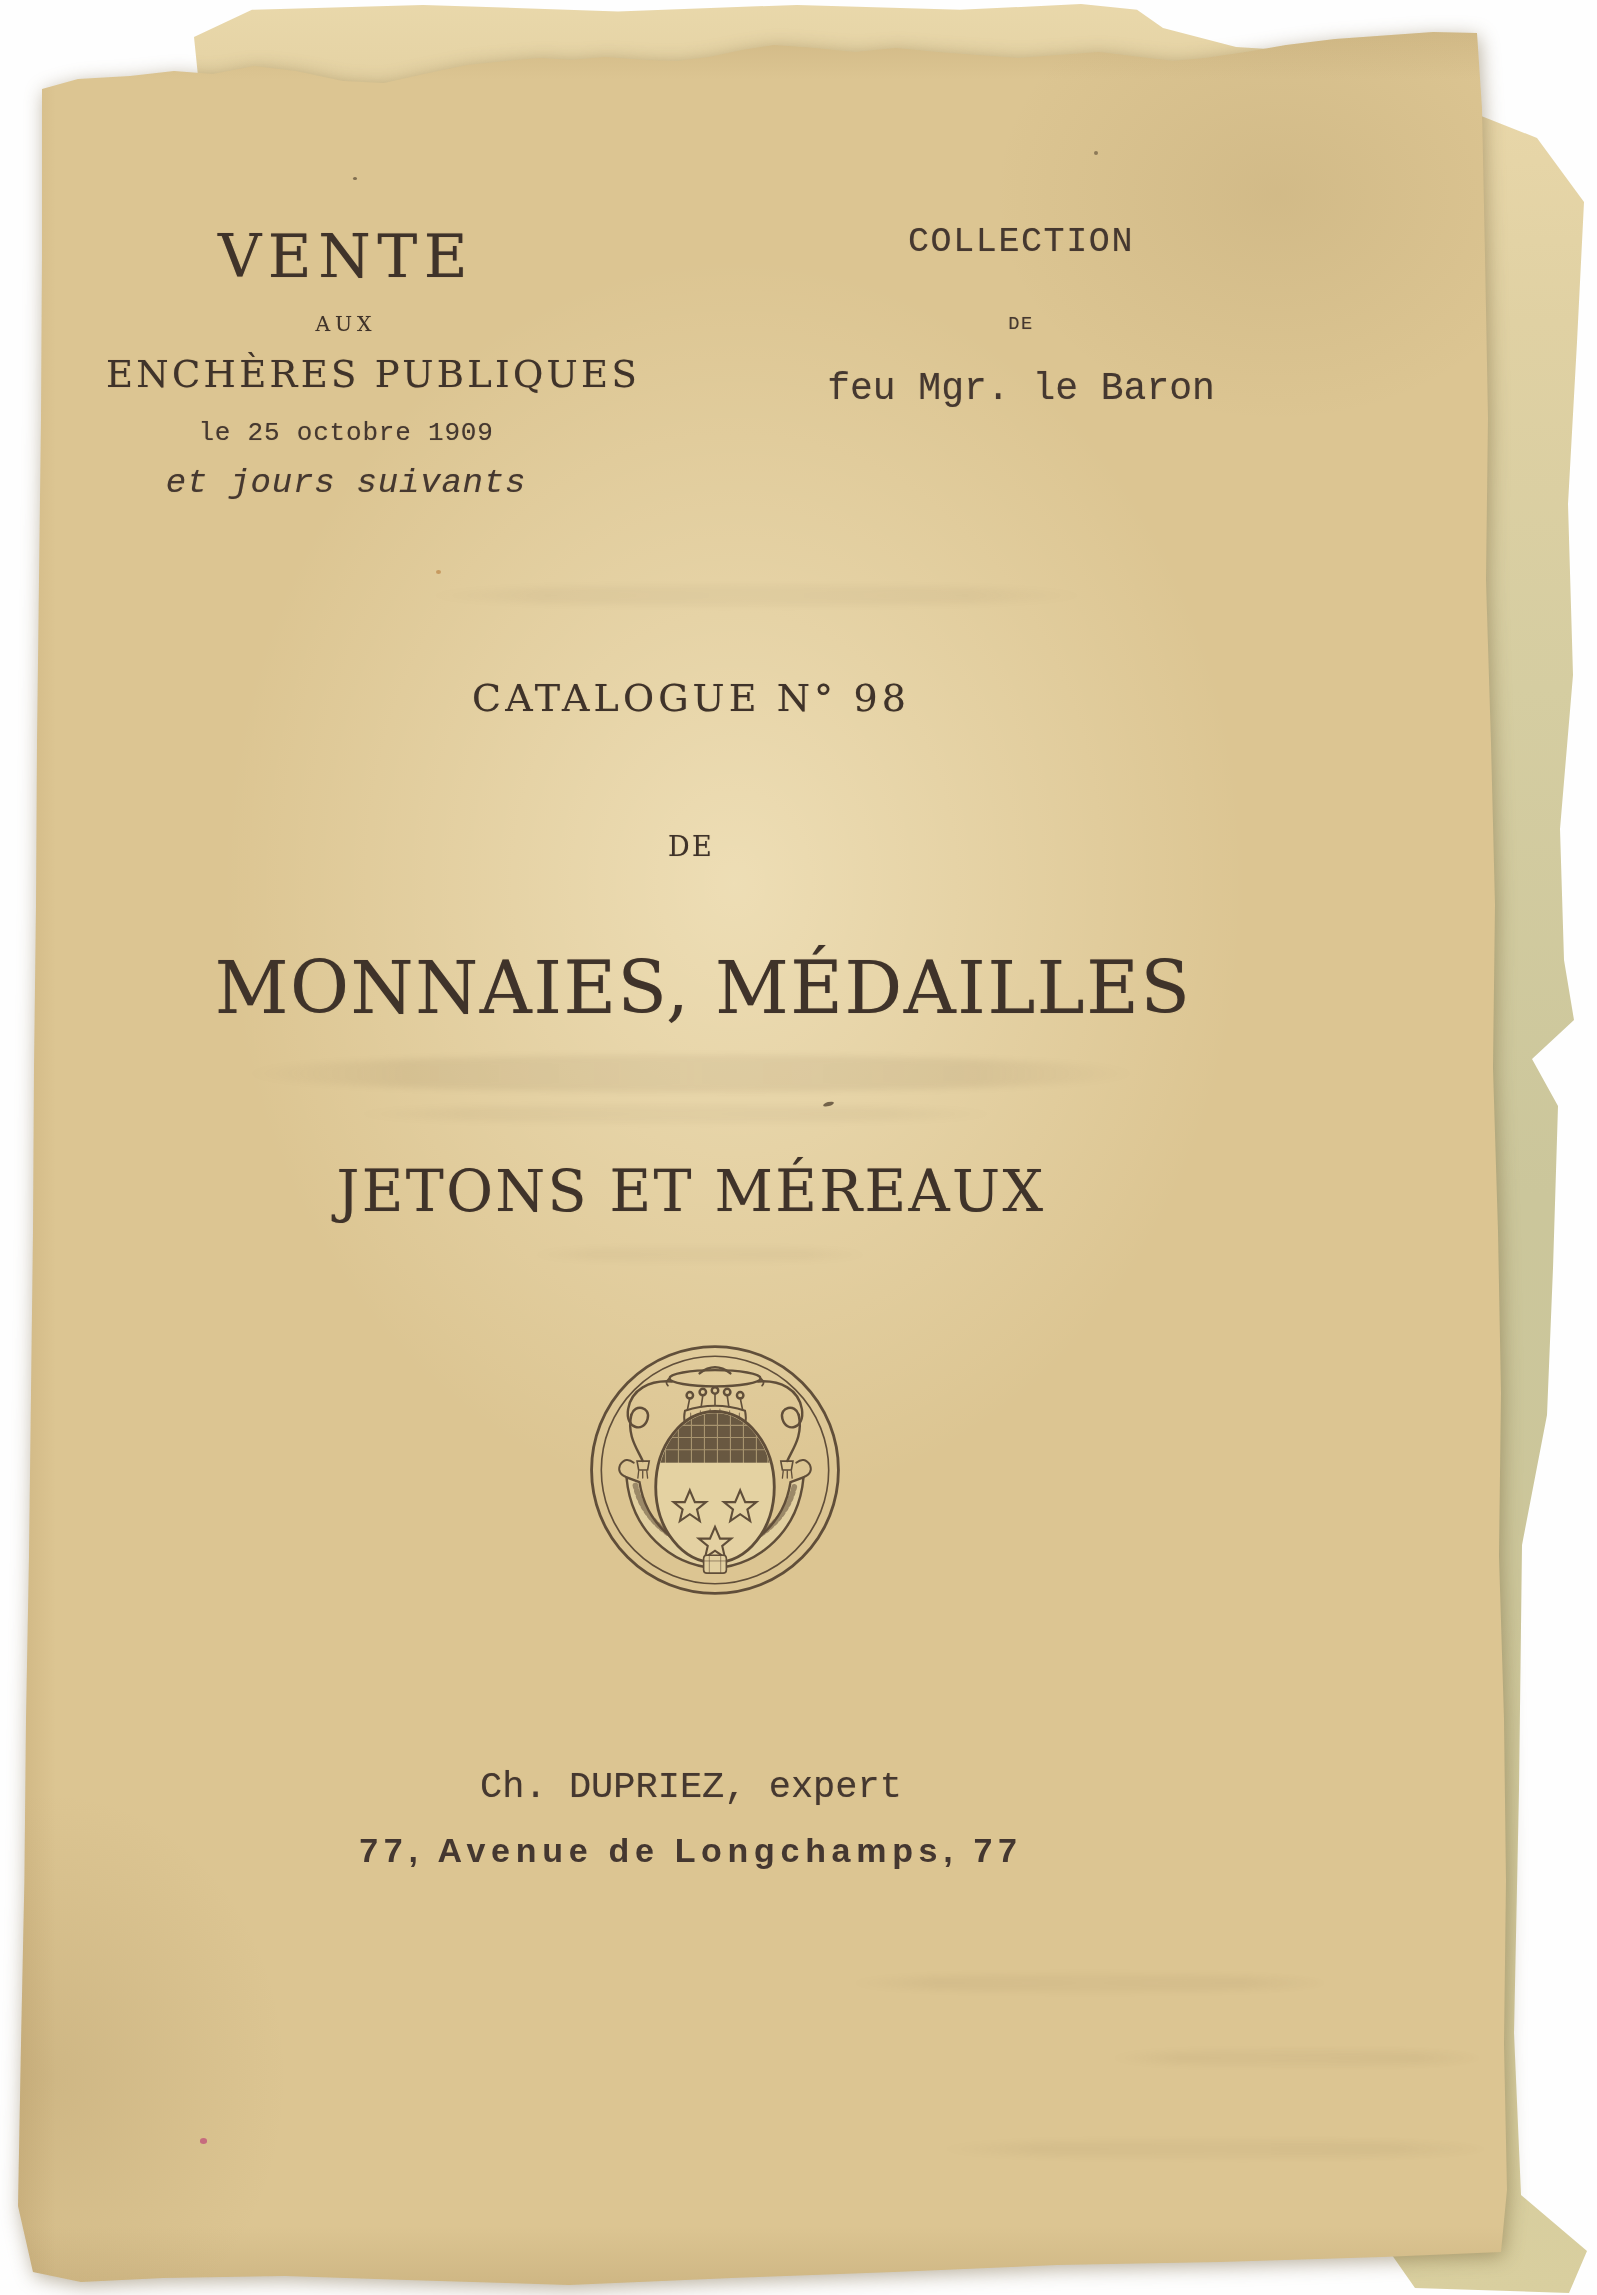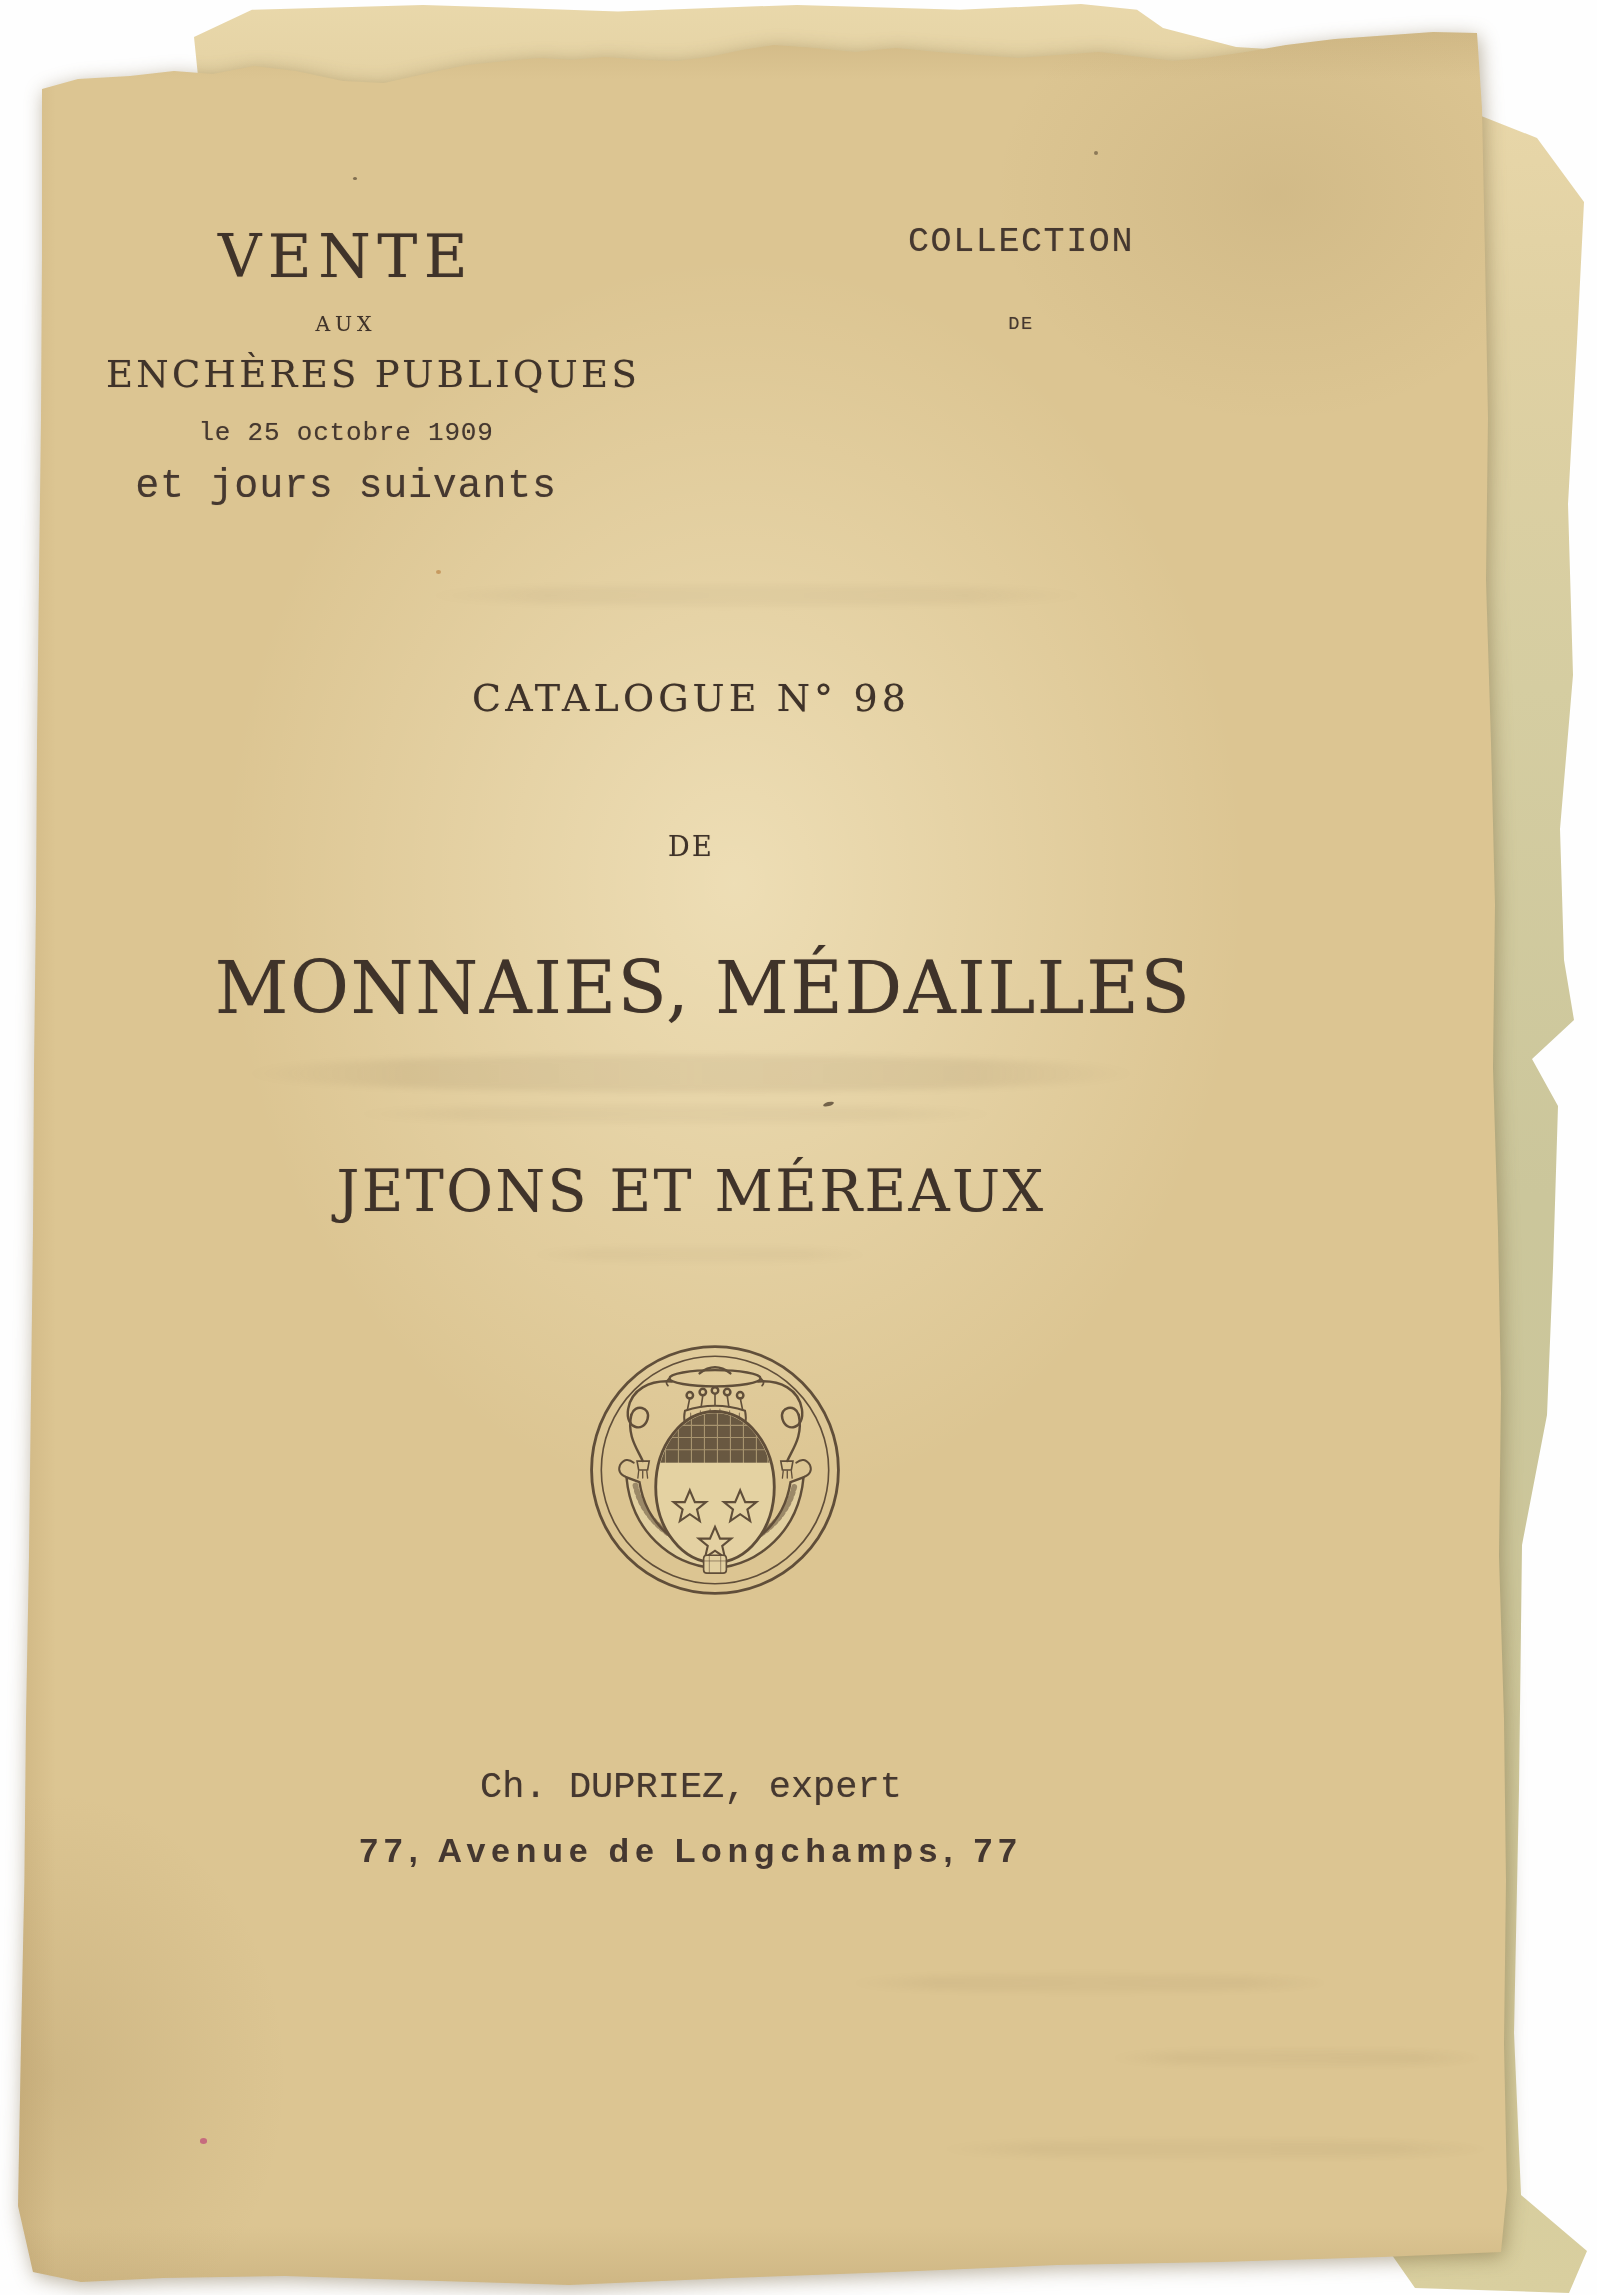--- a/index.html
+++ b/index.html
@@ -42,21 +42,21 @@
   .line{position:absolute;white-space:nowrap;}
   .col-left{position:absolute;left:106px;top:0;width:480px;height:569px;}
   .col-right{position:absolute;left:781px;top:0;width:480px;height:569px;}
   .col-center{position:absolute;left:0;top:0;width:1382px;height:2295px;}
   .center-text{left:0;width:100%;text-align:center;}
 
   .vente{top:210px;font-size:60px;letter-spacing:6.5px;}
   .aux{top:301px;font-size:20.3px;letter-spacing:4.9px;}
   .encheres{top:342px;font-size:37px;letter-spacing:3.3px;}
   .date1{top:407px;font-size:26px;letter-spacing:0.8px;}
-  .date2{top:453px;font-size:40px;letter-spacing:0.8px;}
+  .date2{top:453px;font-size:34px;letter-spacing:0.8px;font-style:italic;}
 
   .collection{top:211px;font-size:35px;letter-spacing:1.6px;}
   .de-right{top:302px;font-size:18.7px;letter-spacing:1.6px;}
   .baron1{top:356px;font-size:38px;}
   .baron2{top:429px;font-size:38px;}
 
   .catalogue{top:665px;font-size:38px;letter-spacing:4.1px;text-align:center;}
   .de-center{top:820px;font-size:27px;letter-spacing:2.4px;}
   .title1{top:935px;font-size:72px;letter-spacing:1.6px;padding-left:12px;}
   .title2{top:1147px;font-size:57px;letter-spacing:2.4px;}
@@ -114,20 +114,21 @@
         <div class="line center-text ink vente">VENTE</div>
         <div class="line center-text ink aux">AUX</div>
         <div class="line center-text ink encheres">ENCHÈRES PUBLIQUES</div>
         <div class="line center-text type date1">le 25 octobre 1909</div>
         <div class="line center-text type date2">et jours suivants</div>
       </div>
 
       <div class="col-right">
         <div class="line center-text type collection">COLLECTION</div>
         <div class="line center-text type de-right">DE</div>
+        <div class="line center-text type baron1">feu Mgr. le Baron</div>
       </div>
 
       <div class="col-center">
         <div class="line center-text ink catalogue">CATALOGUE N° 98</div>
         <div class="line center-text ink de-center">DE</div>
         <div class="line center-text ink title1">MONNAIES, MÉDAILLES</div>
         <div class="line center-text ink title2">JETONS ET MÉREAUX</div>
 
         <div class="line center-text type imprint1">Ch. DUPRIEZ, expert</div>
         <div class="line center-text imprint2">77, Avenue de Longchamps, 77</div>

